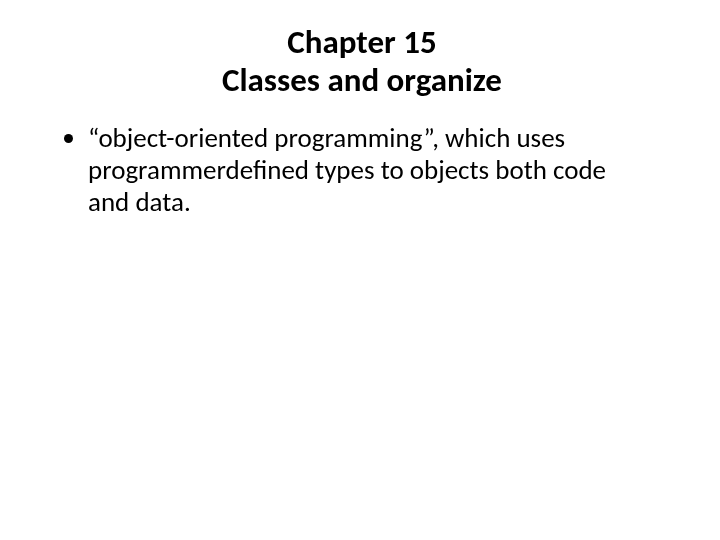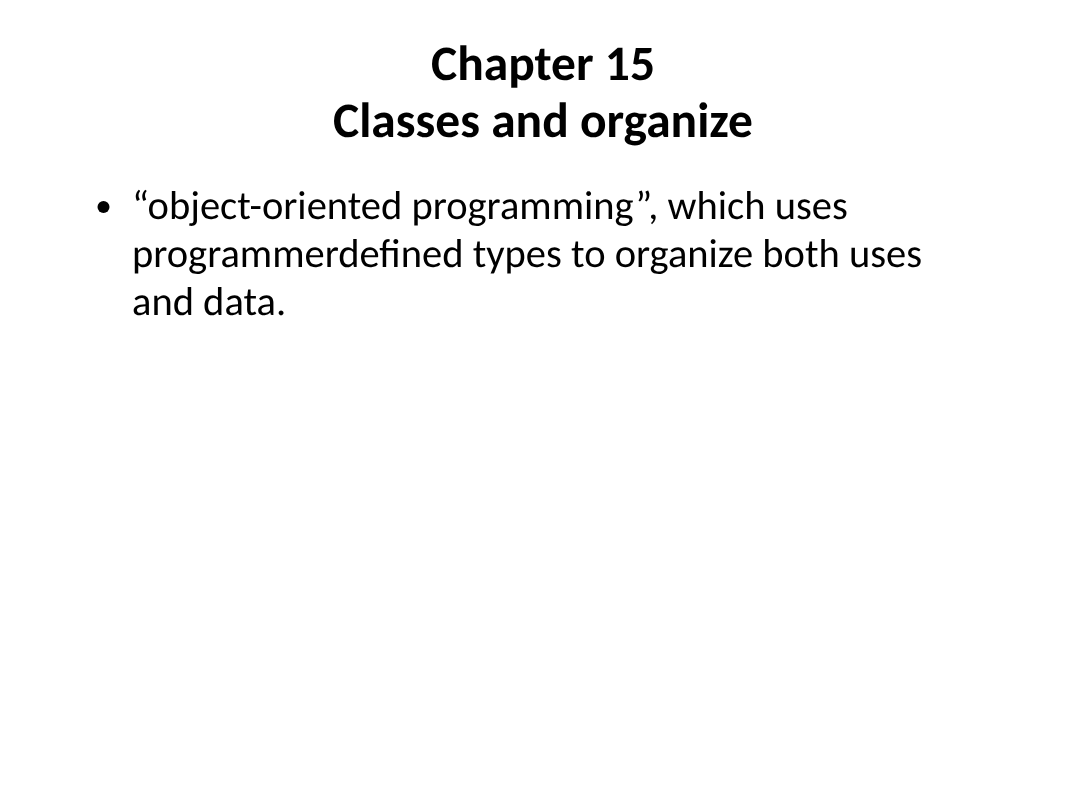--- a/index.html
+++ b/index.html
@@ -43,15 +43,15 @@
 </style>
 </head>
 <body>
 
 <div class="slide">
   <div class="title-block">
     <span class="title-line">Chapter 15</span>
     <span class="title-line">Classes and organize</span>
   </div>
   <ul class="bullets">
-    <li>“object-oriented programming”, which uses programmerdefined types to organize both uses and data.</li>
+    <li>“object-oriented programming”, which uses programmerdefined types to objects both code and data.</li>
   </ul>
 </div>
 
 </body></html>

